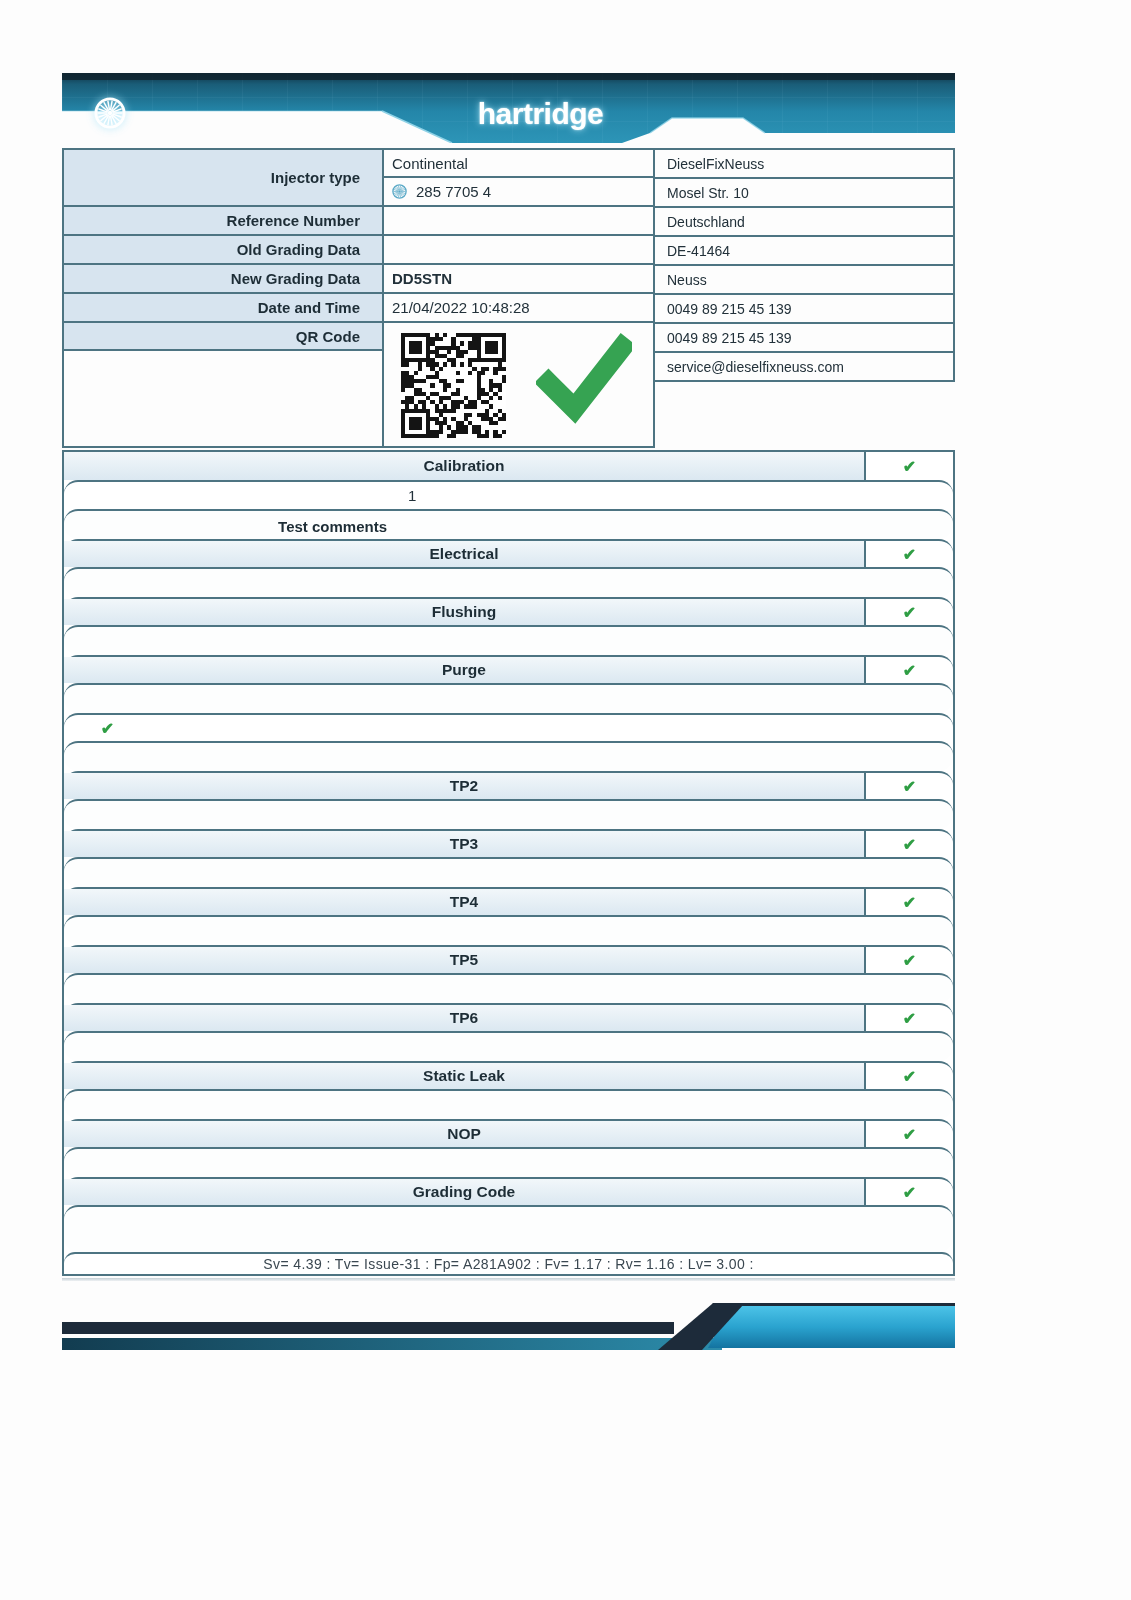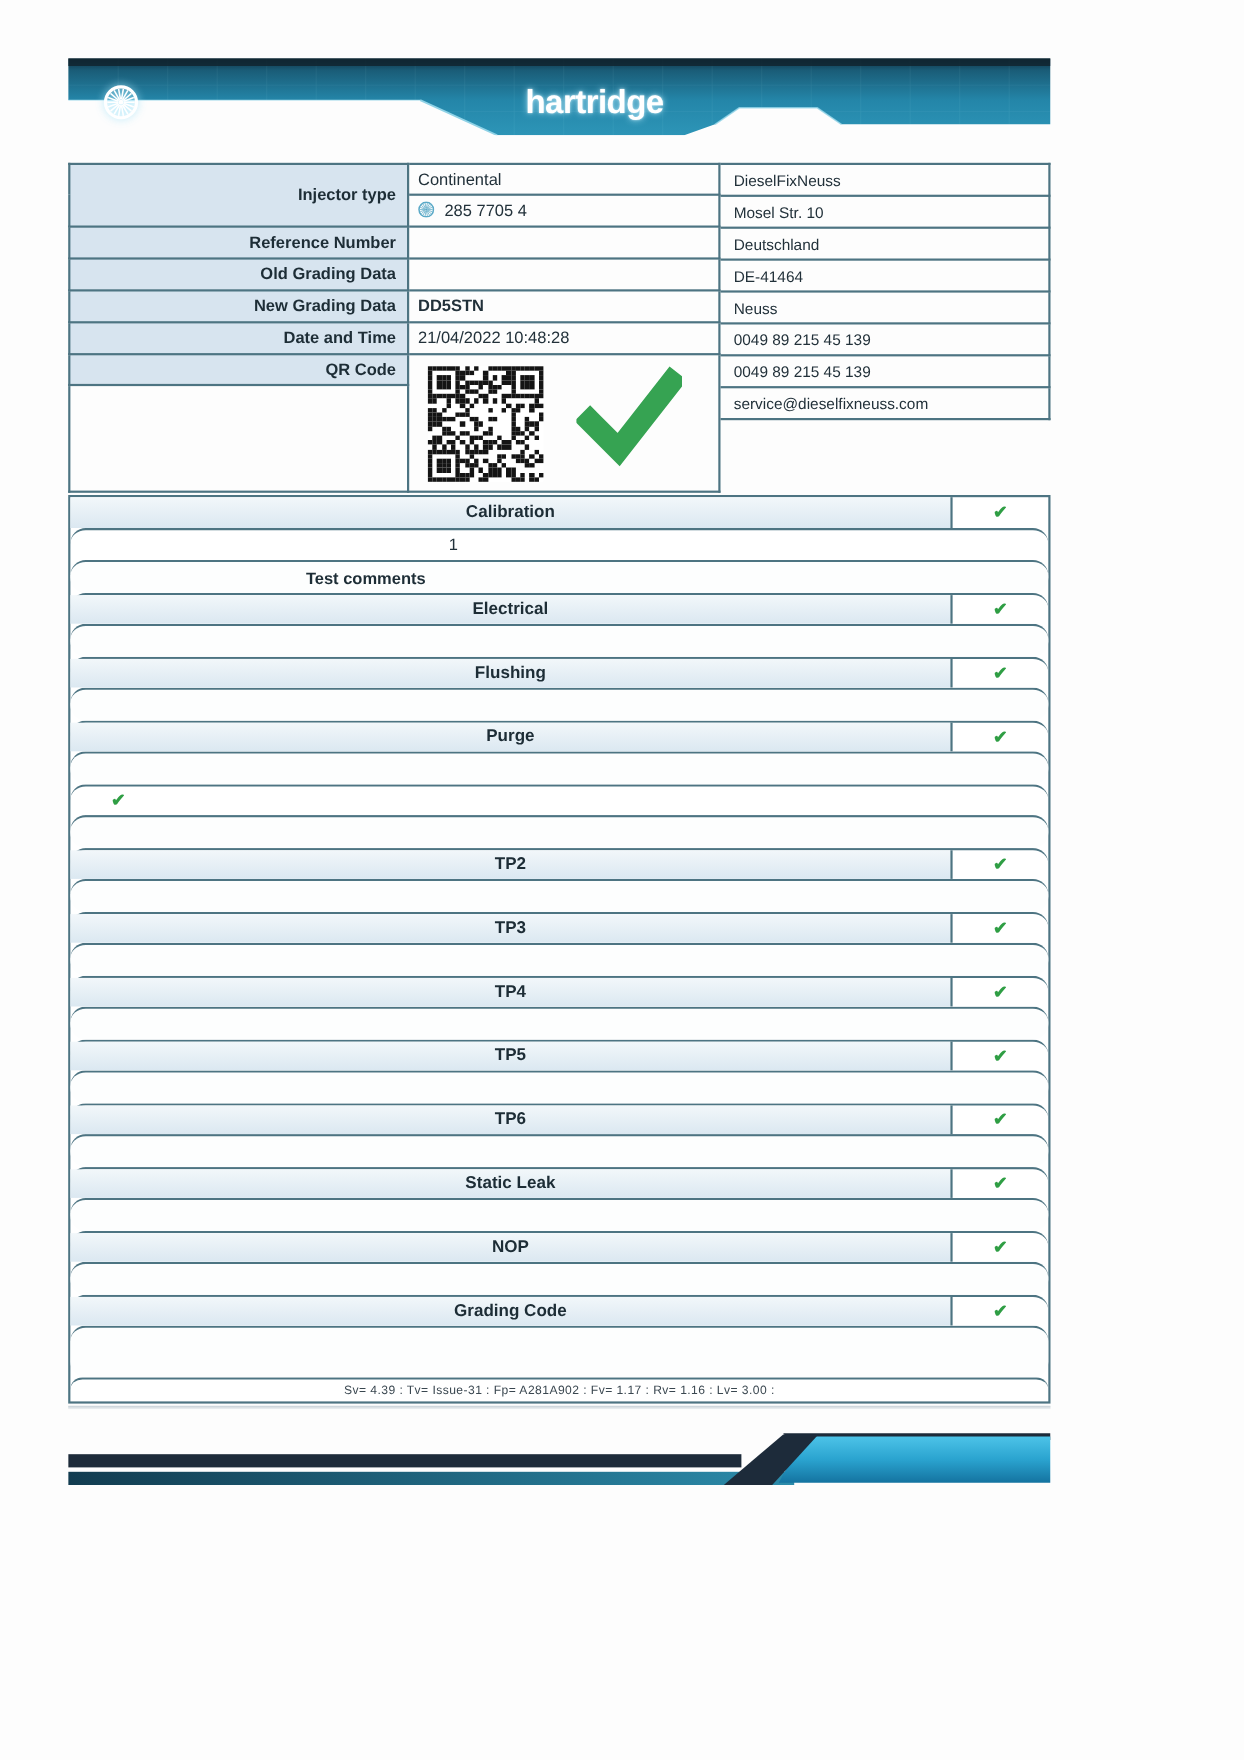--- a/index.html
+++ b/index.html
@@ -1,32 +1,32 @@
 <!DOCTYPE html>
 <html><head>
 <meta charset="utf-8">
 <style>
   html,body{margin:0;padding:0;background:#e9e9e9;}
   .page{position:relative;width:1131px;height:1600px;background:#fdfdfd;margin:0 auto;
         font-family:"Liberation Sans",sans-serif;overflow:hidden;}
 
   
-  .banner{position:absolute;left:62px;top:53px;width:893px;height:70px;}
+  .banner{position:absolute;left:62px;top:73px;width:893px;height:70px;}
   .banner svg{position:absolute;left:0;top:0;}
   .logo{position:absolute;left:0;top:24px;width:100%;display:flex;justify-content:center;align-items:center;gap:5px;transform:translateX(32px);}
   .logo-text{color:#fff;font-size:30px;font-weight:700;letter-spacing:-0.5px;
              text-shadow:0 0 7px rgba(170,230,250,.95),0 0 2px rgba(255,255,255,.8);}
   .logo-wheel{width:32px;height:32px;filter:drop-shadow(0 0 4px rgba(170,230,250,.9));}
 
   
   .info{position:absolute;left:62px;top:148px;width:893px;display:flex;align-items:flex-start;}
   table{border-collapse:collapse;}
   .info-left{width:593px;}
   .info-left td{border:2px solid #4d7482;font-size:15px;color:#22313a;padding:0 8px;}
-  .info-left td.lbl{background:#d7e4ef;font-weight:700;color:#1d2d36;text-align:right;padding-right:10px;width:288px;}
+  .info-left td.lbl{background:#d7e4ef;font-weight:700;color:#1d2d36;text-align:right;padding-right:22px;width:288px;}
   .info-left tr{height:29px;}
   .info-left tr.r1{height:28px;}
   .info-left tr.r7{height:28px;}
   .info-left tr.r8{height:97px;}
   .val-bold{font-weight:700;}
   .wheel-sm{width:15px;height:15px;vertical-align:-2px;margin-right:9px;}
   .qr-cell{position:relative;padding:0;}
   .qr-box{position:absolute;left:17px;top:10px;width:105px;height:105px;display:grid;
           grid-template-columns:repeat(25,1fr);grid-template-rows:repeat(25,1fr);background:#fff;}
   .qr-box i{display:block;}
@@ -48,21 +48,21 @@
   .trow.gap.last{height:47px;}
   .trow.ver{height:22px;justify-content:center;align-items:center;}
   .sec .slab{flex:1;display:flex;align-items:center;justify-content:center;
              background:linear-gradient(180deg,#f2f7fa,#dbe8f1);
              border-right:2px solid #4d7482;font-weight:700;font-size:15.5px;color:#1d2d36;}
   .sec .schk{width:87px;display:flex;align-items:center;justify-content:center;
              color:#2f9e44;font-size:16px;font-weight:700;}
   .sub .clab{width:323px;display:flex;align-items:center;justify-content:flex-end;
              background:#d7e4ef;border-right:2px solid #4d7482;font-weight:700;font-size:15px;color:#1d2d36;padding-right:10px;margin-top:44px;}
   .sub .cval{flex:1;display:flex;align-items:center;padding-left:9px;font-size:15px;color:#22313a;}
-  .ver{font-size:11px;color:#3a4750;letter-spacing:.4px;}
+  .ver{font-size:14px;color:#3a4750;letter-spacing:.4px;}
 
   
   .hairline{position:absolute;left:62px;top:1278px;width:893px;height:3px;
             background:linear-gradient(180deg,#c6d0d6,#eef1f3);}
   .bbanner{position:absolute;left:62px;top:1302px;width:893px;height:48px;}
 </style>
 </head>
 <body>
 
 <div class="page">

